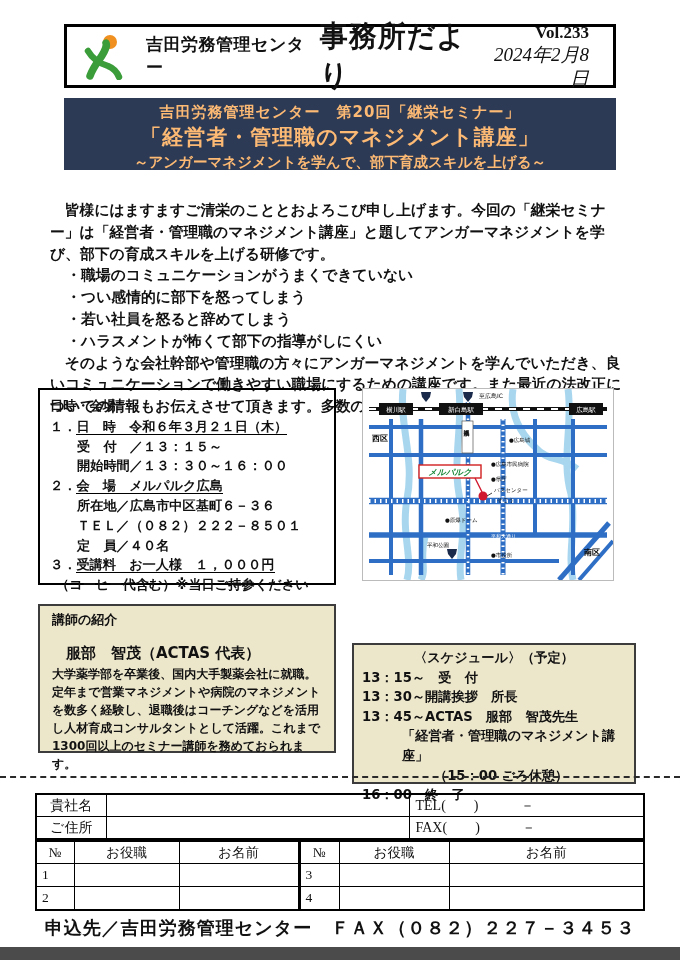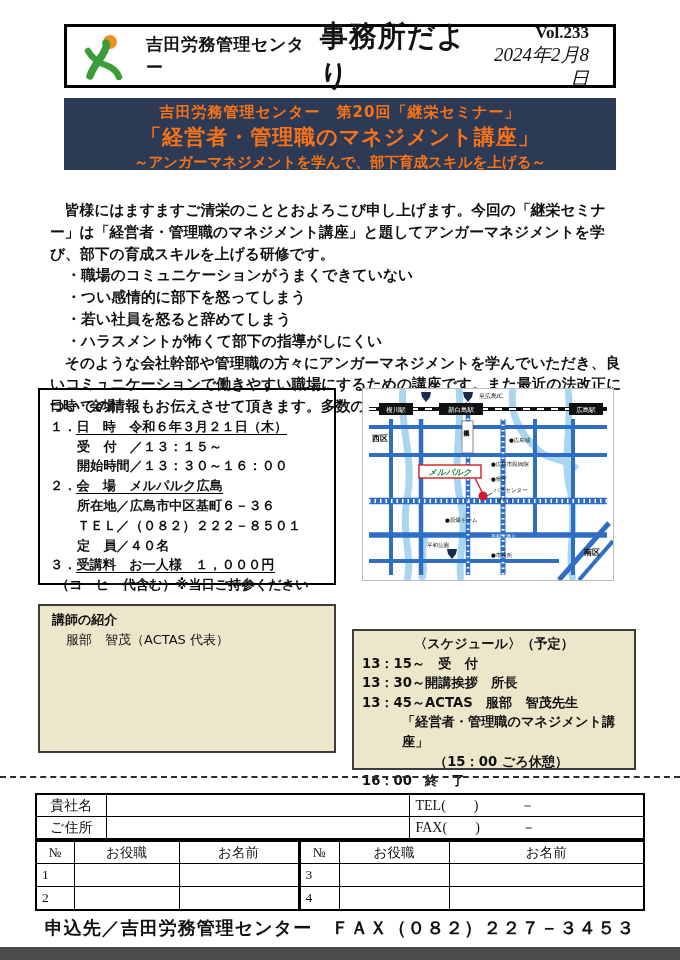--- a/index.html
+++ b/index.html
@@ -13,21 +13,21 @@
        display:flex;align-items:center;box-sizing:border-box;background:#fff;}
   .hdr-logo{width:46px;height:48px;margin-left:14px;flex:0 0 auto;}
   .hdr-org{font-size:17px;font-weight:bold;margin-left:19px;letter-spacing:.5px;}
   .hdr-title{font-size:28px;font-weight:900;margin-left:10px;letter-spacing:1px;
              transform:scaleY(1.05);}
   .hdr-right{margin-left:auto;margin-right:24px;font-family:"Liberation Serif",serif;line-height:1.25;text-align:right;}
   .hdr-vol{font-size:17px;font-weight:bold;}
   .hdr-date{font-size:19px;font-style:italic;}
 
   
-  .banner{left:64px;top:98px;width:552px;height:72px;background:#2d3a55;color:#f97316;
+  .banner{left:64px;top:98px;width:552px;height:72px;background:#2d3a55;color:#fdba74;
           text-align:center;box-sizing:border-box;padding-top:5px;}
   .bn1{font-size:15px;font-weight:bold;letter-spacing:1px;}
   .bn2{font-size:21px;font-weight:bold;letter-spacing:1px;margin-top:1px;}
   .bn3{font-size:14.5px;font-weight:bold;margin-top:2px;}
 
   
   .intro{left:50px;top:199px;width:582px;font-size:14.8px;font-weight:bold;line-height:21.8px;}
   .intro p{margin:0;text-indent:1em;}
   .intro .bullet{padding-left:1.1em;text-indent:0;}
 
@@ -39,23 +39,23 @@
   .venue .ind2{padding-left:6px;}
   .venue .u{border-bottom:1.5px solid #000;}
 
   
   .mapbox{left:362px;top:388px;width:252px;height:193px;background:#fff;border:1px solid #bbb;box-sizing:border-box;}
 
   
   .beige{background:#ece6cb;border:2px solid #3c3c3c;box-sizing:border-box;}
   .lect{left:38px;top:604px;width:298px;height:149px;padding:5px 9px 0 12px;}
   .lect .lt{font-size:13px;font-weight:bold;}
-  .lect .ln{font-size:13px;font-weight:normal;padding-left:14px;margin-top:2px;}
+  .lect .ln{font-size:15px;font-weight:bold;padding-left:14px;margin-top:15px;}
   .lect .lb{font-size:12px;font-weight:bold;line-height:18px;margin-top:2px;}
-  .sched{left:352px;top:629px;width:284px;height:141px;padding:3px 8px 0 8px;
+  .sched{left:352px;top:643px;width:284px;height:141px;padding:3px 8px 0 8px;
          font-size:13.2px;font-weight:bold;line-height:19.6px;}
   .sched .st{text-align:center;}
   .sched .si1{padding-left:40px;}
   .sched .si2{padding-left:72px;}
 
   
   .cut{left:0;top:776px;width:680px;height:0;border-top:2px dashed #2a2a2a;}
 
   
   .form{left:35px;top:793px;width:516px;font-family:"Liberation Serif",serif;font-size:14px;}
@@ -197,20 +197,21 @@
       <text x="128" y="149" font-size="5" fill="#fff">平和大通り</text>
 
       <text x="9" y="52" font-size="8" font-weight="bold">西区</text>
       <text x="221" y="166" font-size="8" font-weight="bold">南区</text>
     </svg>
   </div>
 
   <div class="abs beige lect">
     <div class="lt">講師の紹介</div>
     <div class="ln">服部　智茂（ACTAS 代表）</div>
+    <div class="lb">大学薬学部を卒業後、国内大手製薬会社に就職。定年まで営業マネジメントや病院のマネジメントを数多く経験し、退職後はコーチングなどを活用し人材育成コンサルタントとして活躍。これまで1300回以上のセミナー講師を務めておられます。</div>
   </div>
 
   <div class="abs beige sched">
     <div class="st">〈スケジュール〉（予定）</div>
     <div>13：15～　受　付</div>
     <div>13：30～開講挨拶　所長</div>
     <div>13：45～ACTAS　服部　智茂先生</div>
     <div class="si1">「経営者・管理職のマネジメント講座」</div>
     <div class="si2">（15：00 ごろ休憩）</div>
     <div>16：00　終　了</div>

